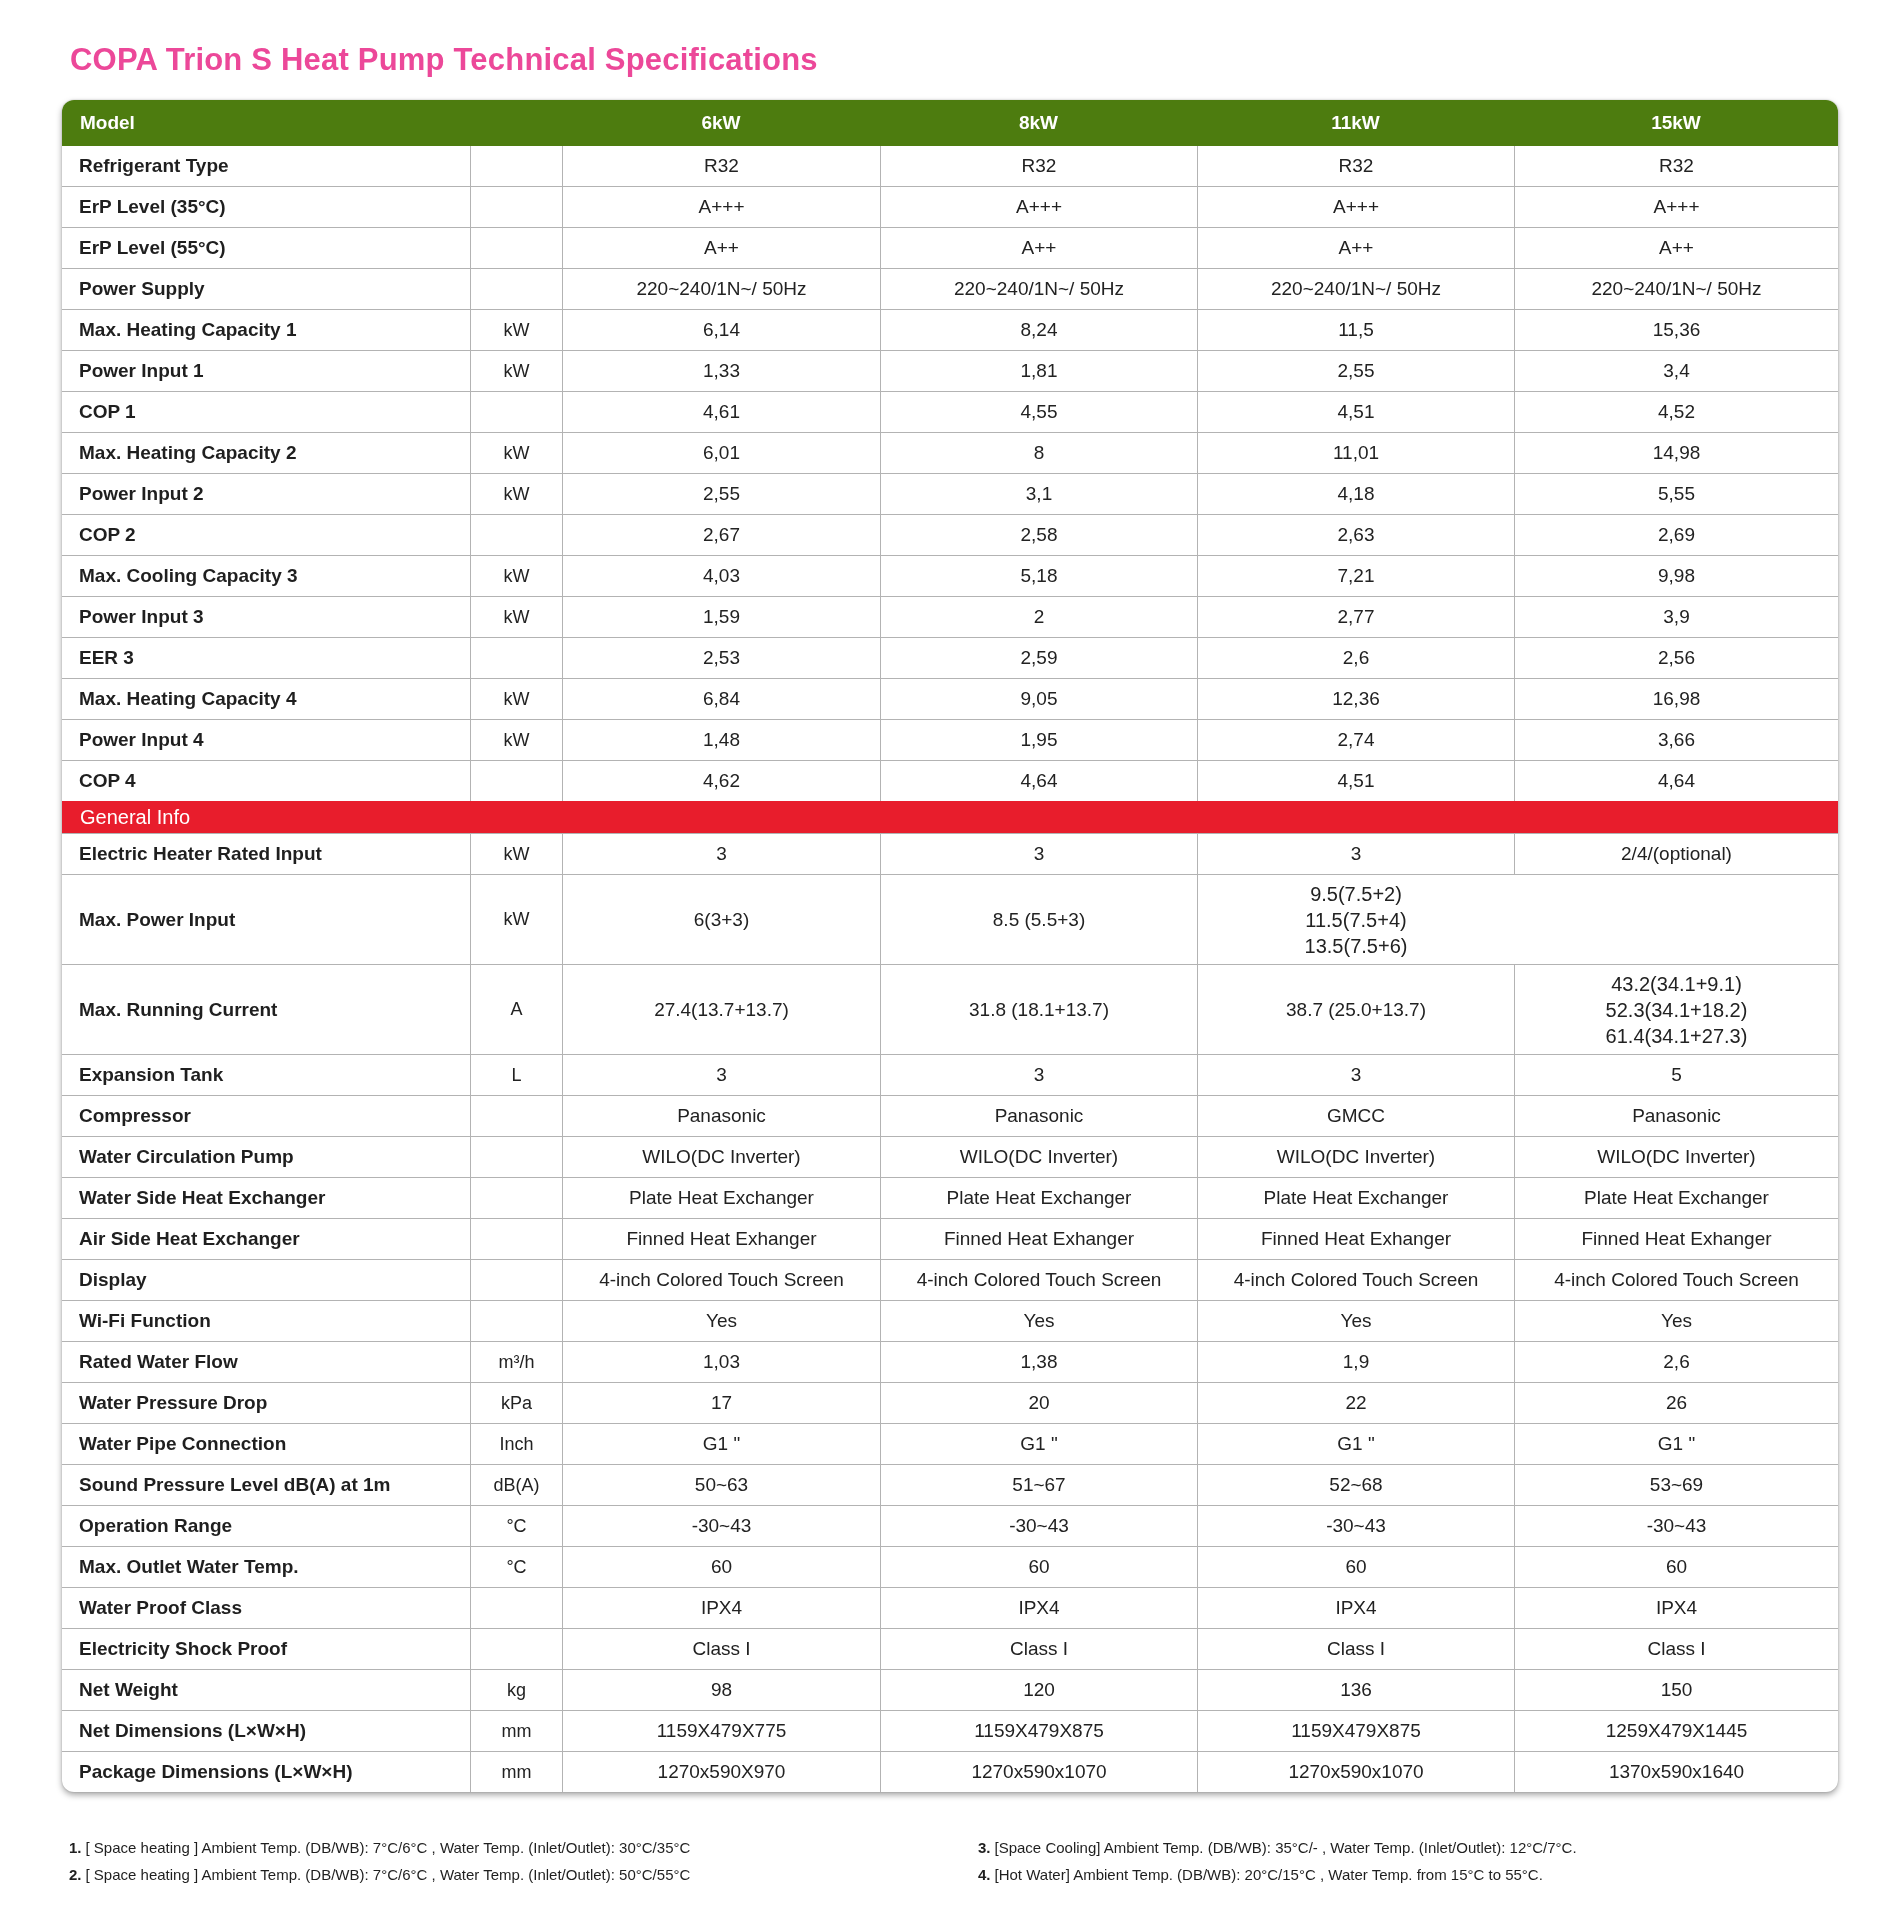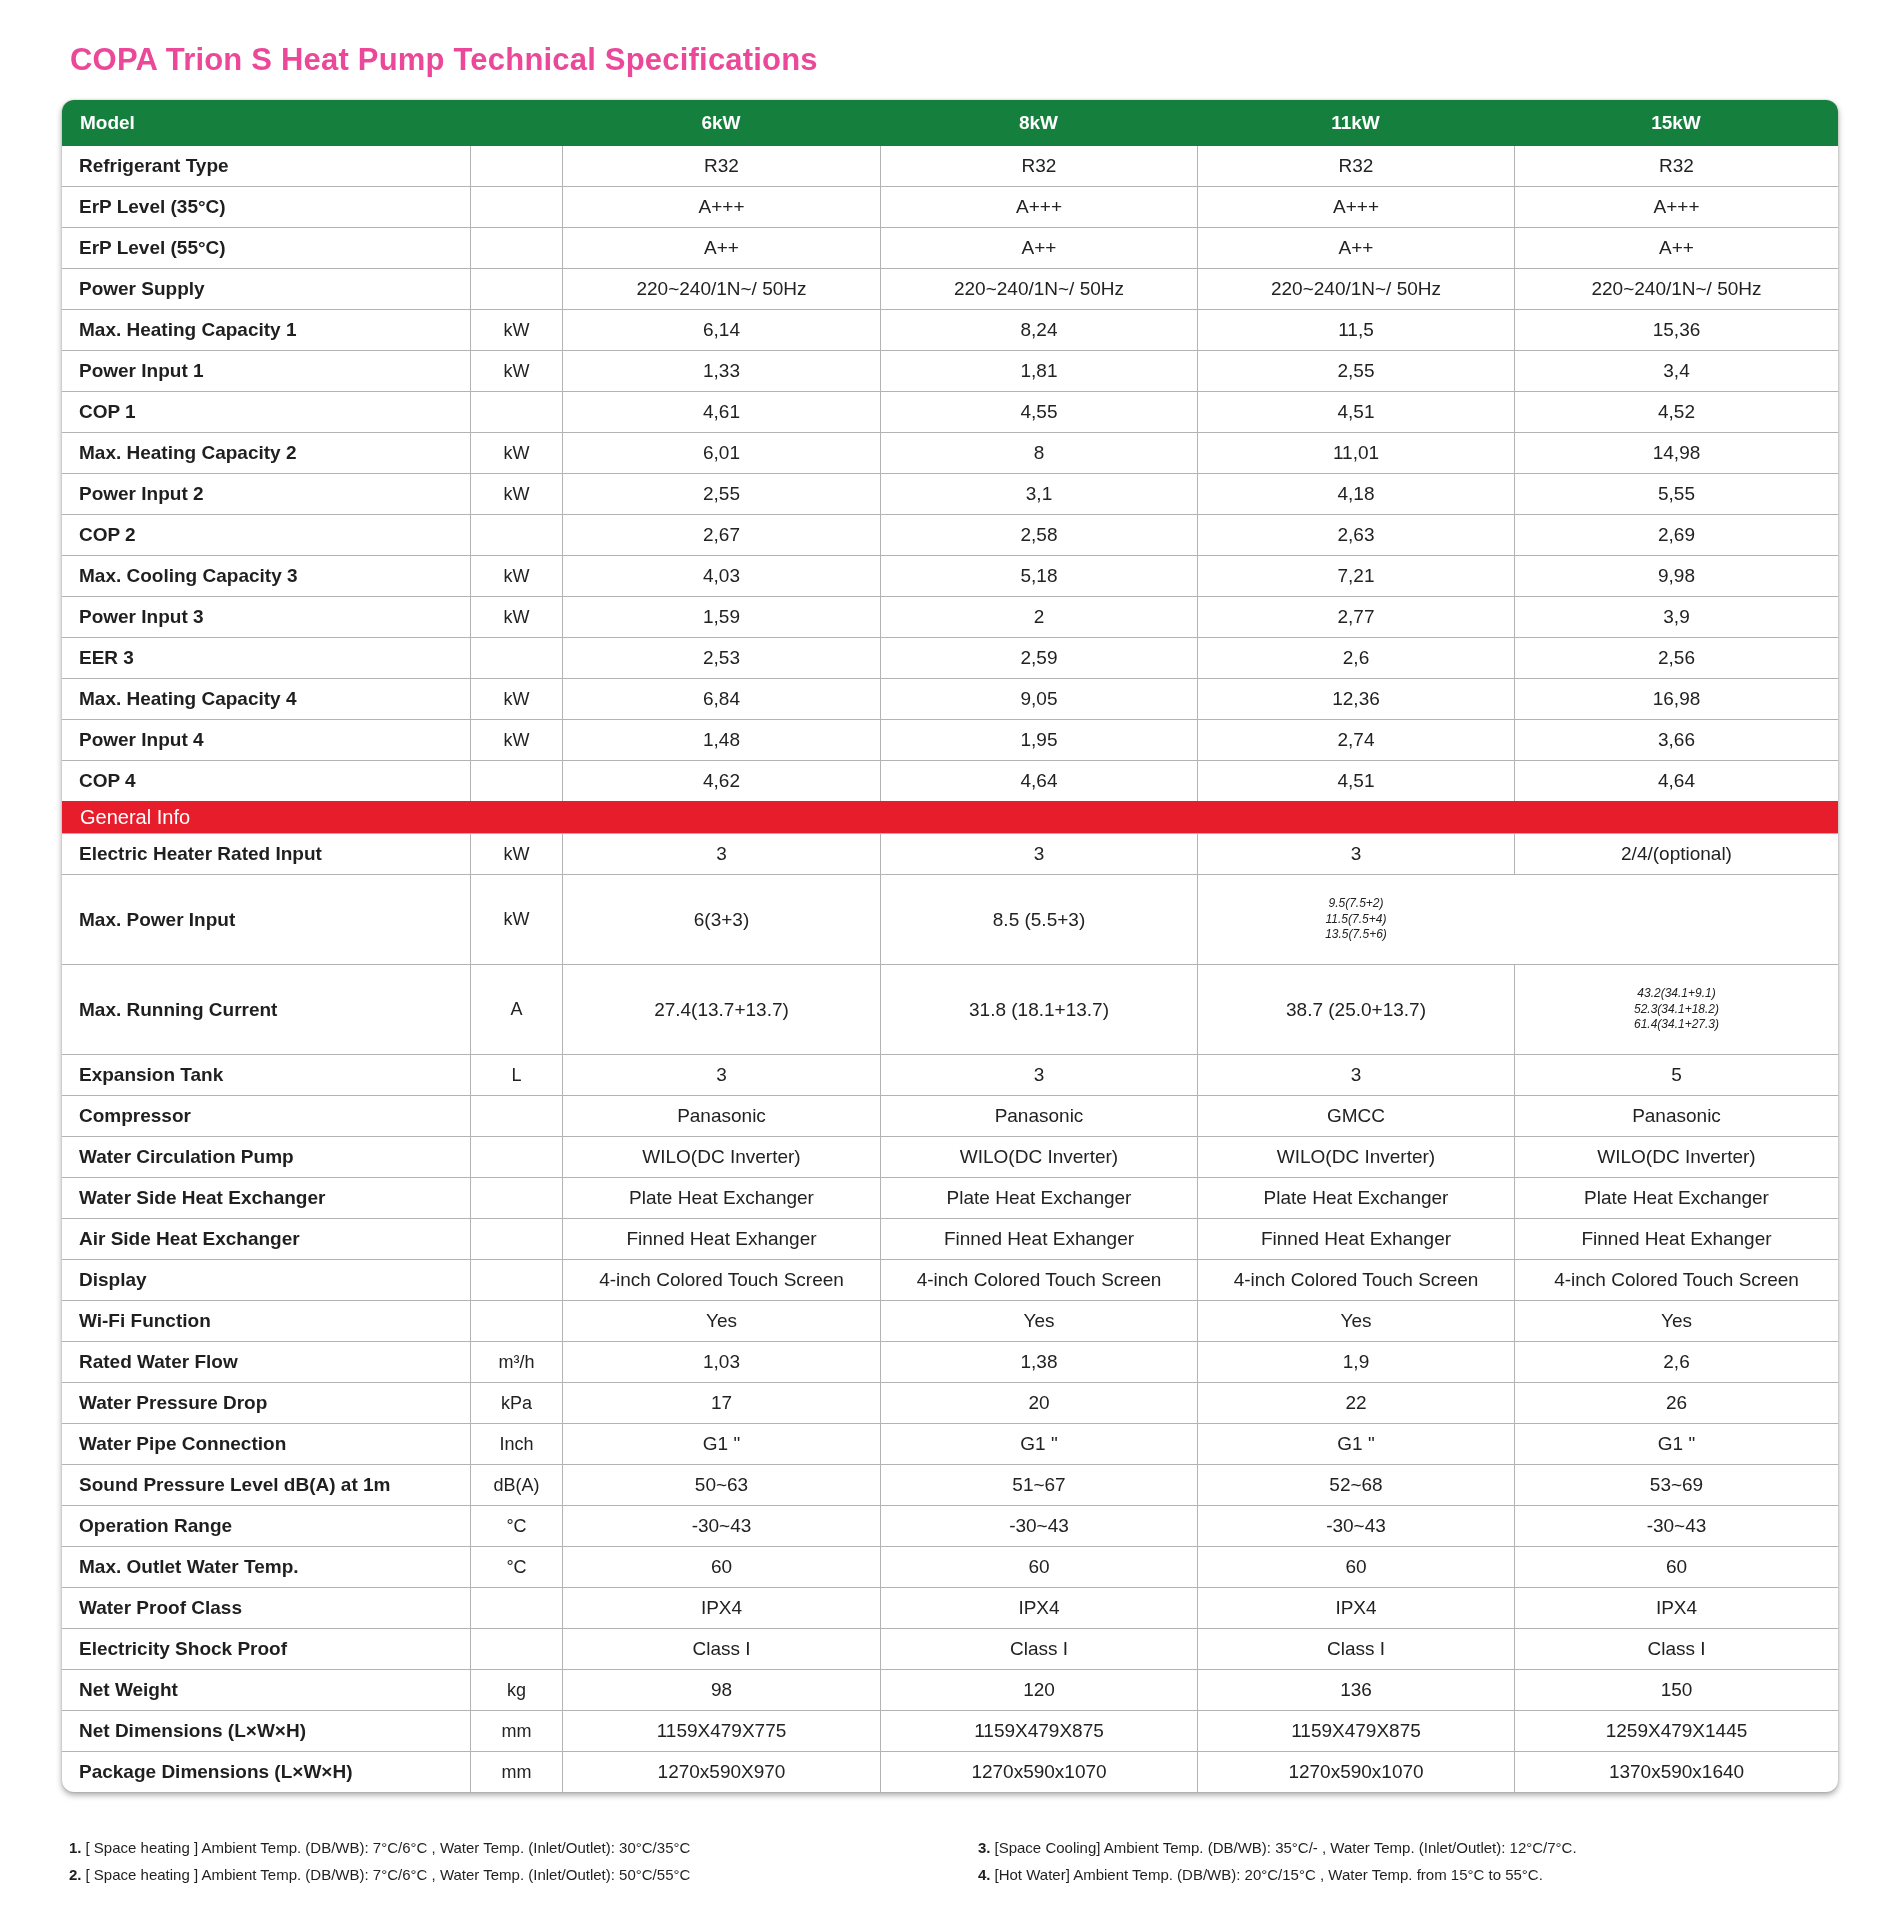--- a/index.html
+++ b/index.html
@@ -52,21 +52,21 @@
   }
   .cell.label{
     justify-content:flex-start;
     padding-left:17px;
     font-weight:700;
     text-align:left;
     color:#1f1f1f;
   }
   .cell.unit{border-left:1px solid #b3b3b3;font-size:18px;}
   .cell.val{border-left:1px solid #b3b3b3;}
-  .cell.val.small{font-size:12px;line-height:1.3;font-style:italic;}
+  .cell.val.small{font-size:20px;line-height:1.3;}
   .row.tall{min-height:89px;}
   .section-band{
     height:32px;
     display:flex;align-items:center;
     padding-left:18px;
     color:#ffffff;
     font-weight:400;
     font-size:20px;
   }
   .notes{
@@ -83,21 +83,21 @@
   .note b{font-weight:700;margin-right:4px;}
 </style>
 </head>
 <body>
 
 <div class="page">
 
   <h1 class="page-title" style="color: #ec4899;">COPA Trion S Heat Pump Technical Specifications</h1>
 
   <div class="card">
-    <div class="grid-row thead" style="background: #15803d;">
+    <div class="grid-row thead" style="background: #4d7c0f;">
       <div class="cell model-cell">Model</div>
       <div class="cell"></div>
       <div class="cell">6kW</div>
       <div class="cell">8kW</div>
       <div class="cell">11kW</div>
       <div class="cell">15kW</div>
     </div>
     <div class="tbody" id="tbody">
         <div class="grid-row row">
           <div class="cell label">Refrigerant Type</div>

